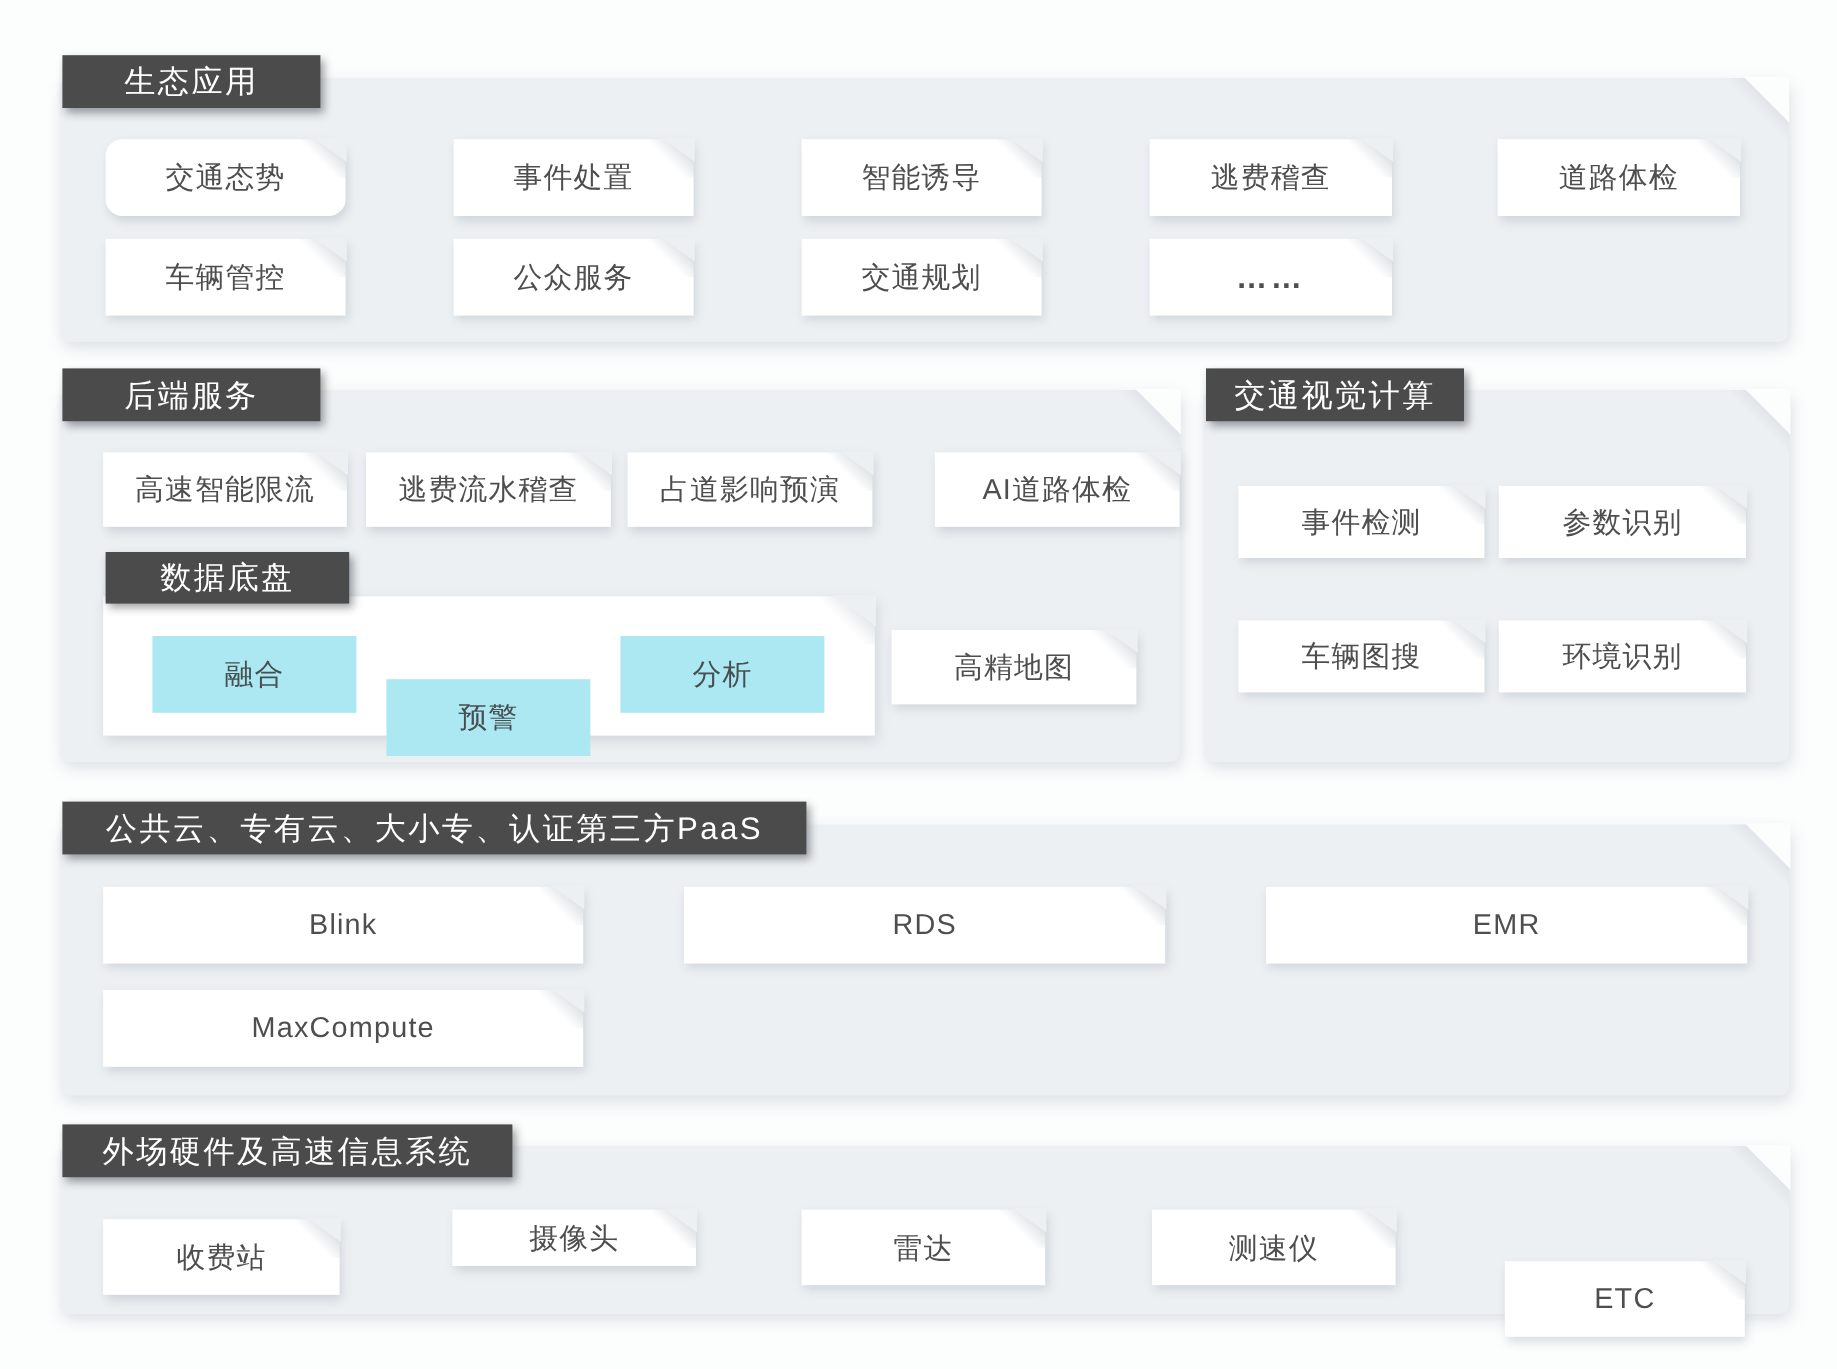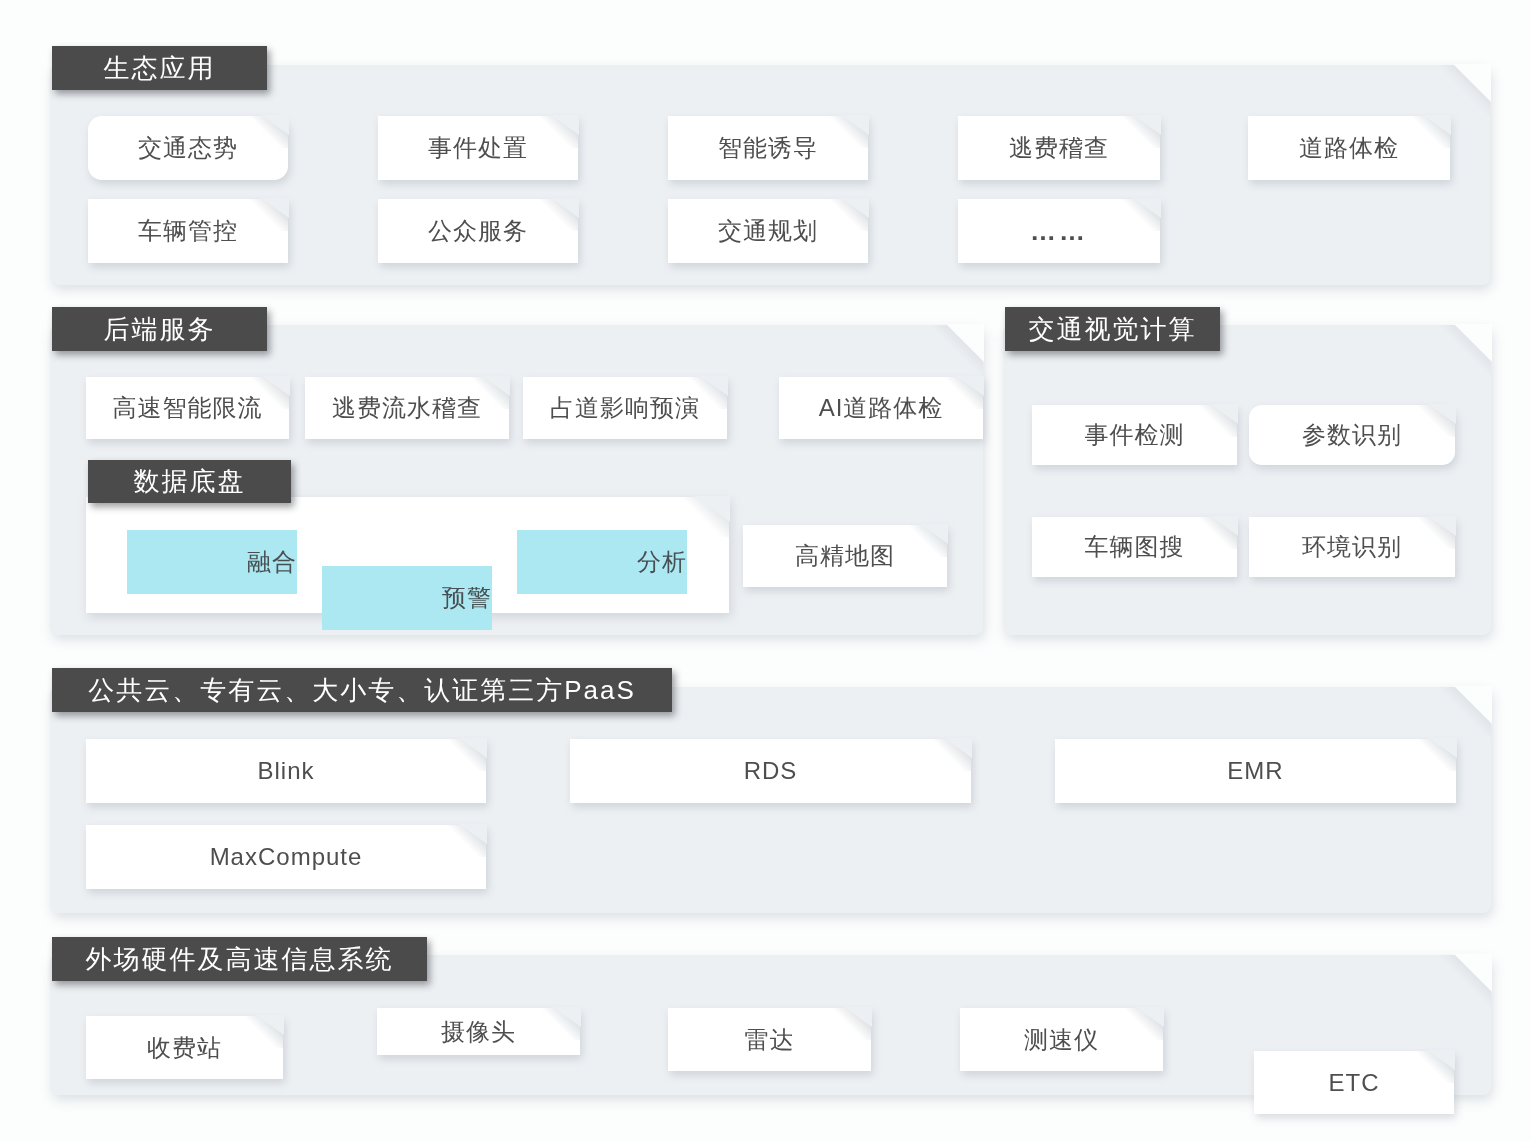--- a/index.html
+++ b/index.html
@@ -59,21 +59,21 @@
     z-index:1;
   }
   .panel::after {
     content:''; position:absolute; top:-1px; right:-1px; width:0; height:0;
     border-top:26px solid #edf0f3; border-left:36px solid transparent;
     z-index:2;
   }
   
   .chip {
     position:absolute; background:#ace8f2;
-    display:flex; align-items:center; justify-content:flex-end;
+    display:flex; align-items:center; justify-content:center;
     font-size:24px; letter-spacing:1px; color:#474f52; z-index:4;
   }
   .ellipsis-card { font-size:26px; font-weight:bold; letter-spacing:3px; }
 </style>
 </head>
 <body>
 
 <div class="canvas">
 
   <div class="container" style="left:50px; top:65px; width:1440px; height:220px;"></div>
@@ -148,21 +148,21 @@
     </div>
 
   <div class="container" style="left:1003px; top:325px; width:488px; height:310px;"></div>
   <div class="tag" style="left:1005px; top:307px; width:215px; height:44px;">
       <span>交通视觉计算</span>
     </div>
 
   <div class="card" style="left:1032px; top:405px; width:205px; height:60px;">
       <span>事件检测</span>
     </div>
-  <div class="card" style="left:1249px; top:405px; width:206px; height:60px;border-radius:13px;">
+  <div class="card" style="left:1249px; top:405px; width:206px; height:60px;">
       <span>参数识别</span>
     </div>
   <div class="card" style="left:1032px; top:517px; width:205px; height:60px;">
       <span>车辆图搜</span>
     </div>
   <div class="card" style="left:1249px; top:517px; width:206px; height:60px;">
       <span>环境识别</span>
     </div>
 
   <div class="container" style="left:50px; top:687px; width:1441px; height:226px;"></div>

